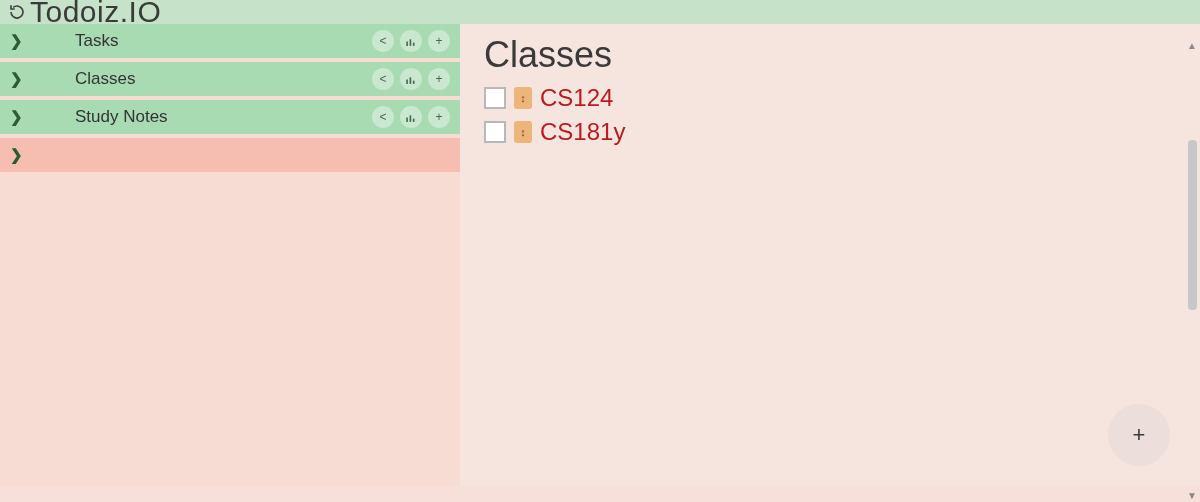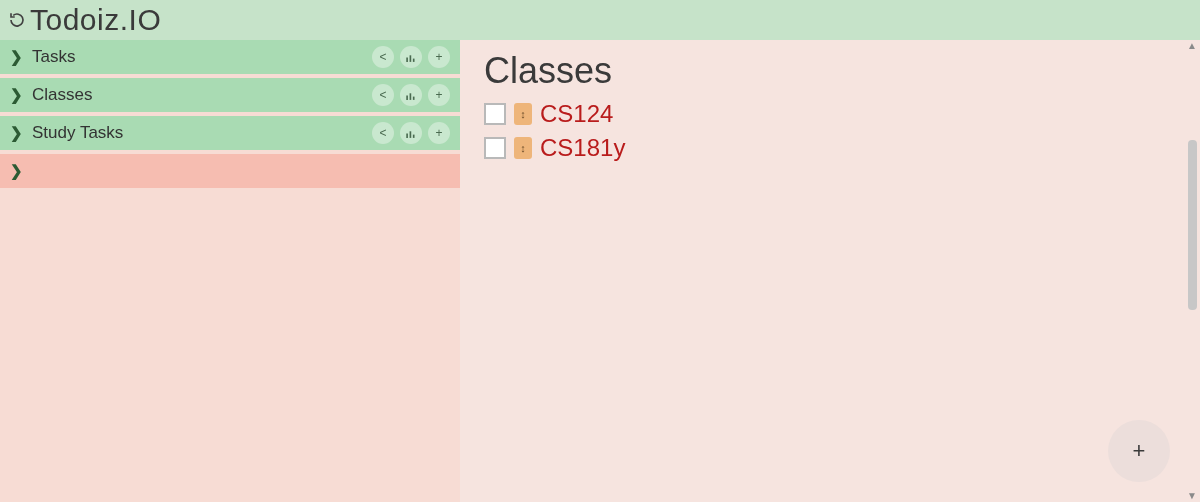--- a/index.html
+++ b/index.html
@@ -1,21 +1,21 @@
 <!DOCTYPE html>
 <html><head>
 <meta charset="utf-8">
 <style>
   * { box-sizing: border-box; margin: 0; padding: 0; }
   html, body { width: 1200px; height: 502px; font-family: Arial, Helvetica, sans-serif; overflow: hidden; }
   body { background: #f7e0d9; position: relative; }
 
   
   .header {
-    height: 40px;
+    height: 24px;
     background: #c6e3c9;
     display: flex;
     align-items: center;
     padding: 0 6px;
   }
   .header .undo-icon {
     width: 22px; height: 22px;
     display:flex; align-items:center; justify-content:center;
     color:#414141; font-size:20px;
   }
@@ -50,21 +50,21 @@
   }
   .cat-green { background: #a9dbb3; }
   .cat-pink  { background: #f6bdb1; }
   .chevron {
     font-size: 15px;
     font-weight: bold;
     color: #2c5b34;
     margin-right: 10px;
     width: 12px;
   }
-  .cat-label { flex: 1; }
+  .cat-label { flex: 1; margin-left: 43px; }
   .cat-actions { display:flex; gap:6px; }
   .circ-btn {
     width: 22px; height: 22px;
     border-radius: 50%;
     background: #c9e8cf;
     color: #4a6a50;
     display:flex; align-items:center; justify-content:center;
     font-size: 12px;
     cursor: pointer;
   }
@@ -187,21 +187,21 @@
               <line x1="4" y1="9" x2="4" y2="3"></line>
               <line x1="7" y1="9" x2="7" y2="6"></line>
             </svg>
         </span>
         <span class="circ-btn">+</span>
       </span>
     </div>
 
     <div class="cat-row cat-green">
       <span class="chevron">❯</span>
-      <span class="cat-label">Study Tasks</span>
+      <span class="cat-label">Study Notes</span>
       <span class="cat-actions">
         <span class="circ-btn">&lt;</span>
         <span class="circ-btn">
           <svg width="11" height="11" viewBox="0 0 10 10" stroke="#4a6a50" stroke-width="1.5">
               <line x1="1" y1="9" x2="1" y2="5"></line>
               <line x1="4" y1="9" x2="4" y2="3"></line>
               <line x1="7" y1="9" x2="7" y2="6"></line>
             </svg>
         </span>
         <span class="circ-btn">+</span>

